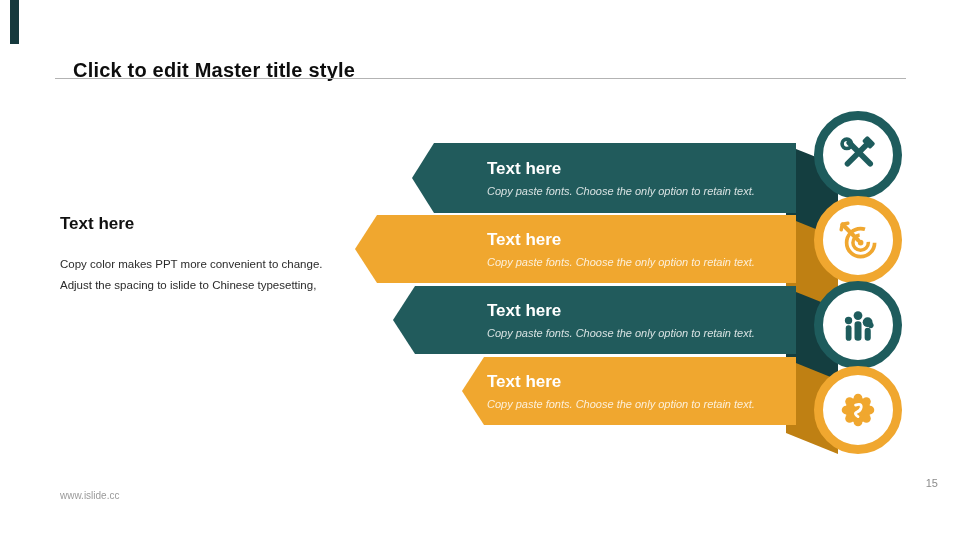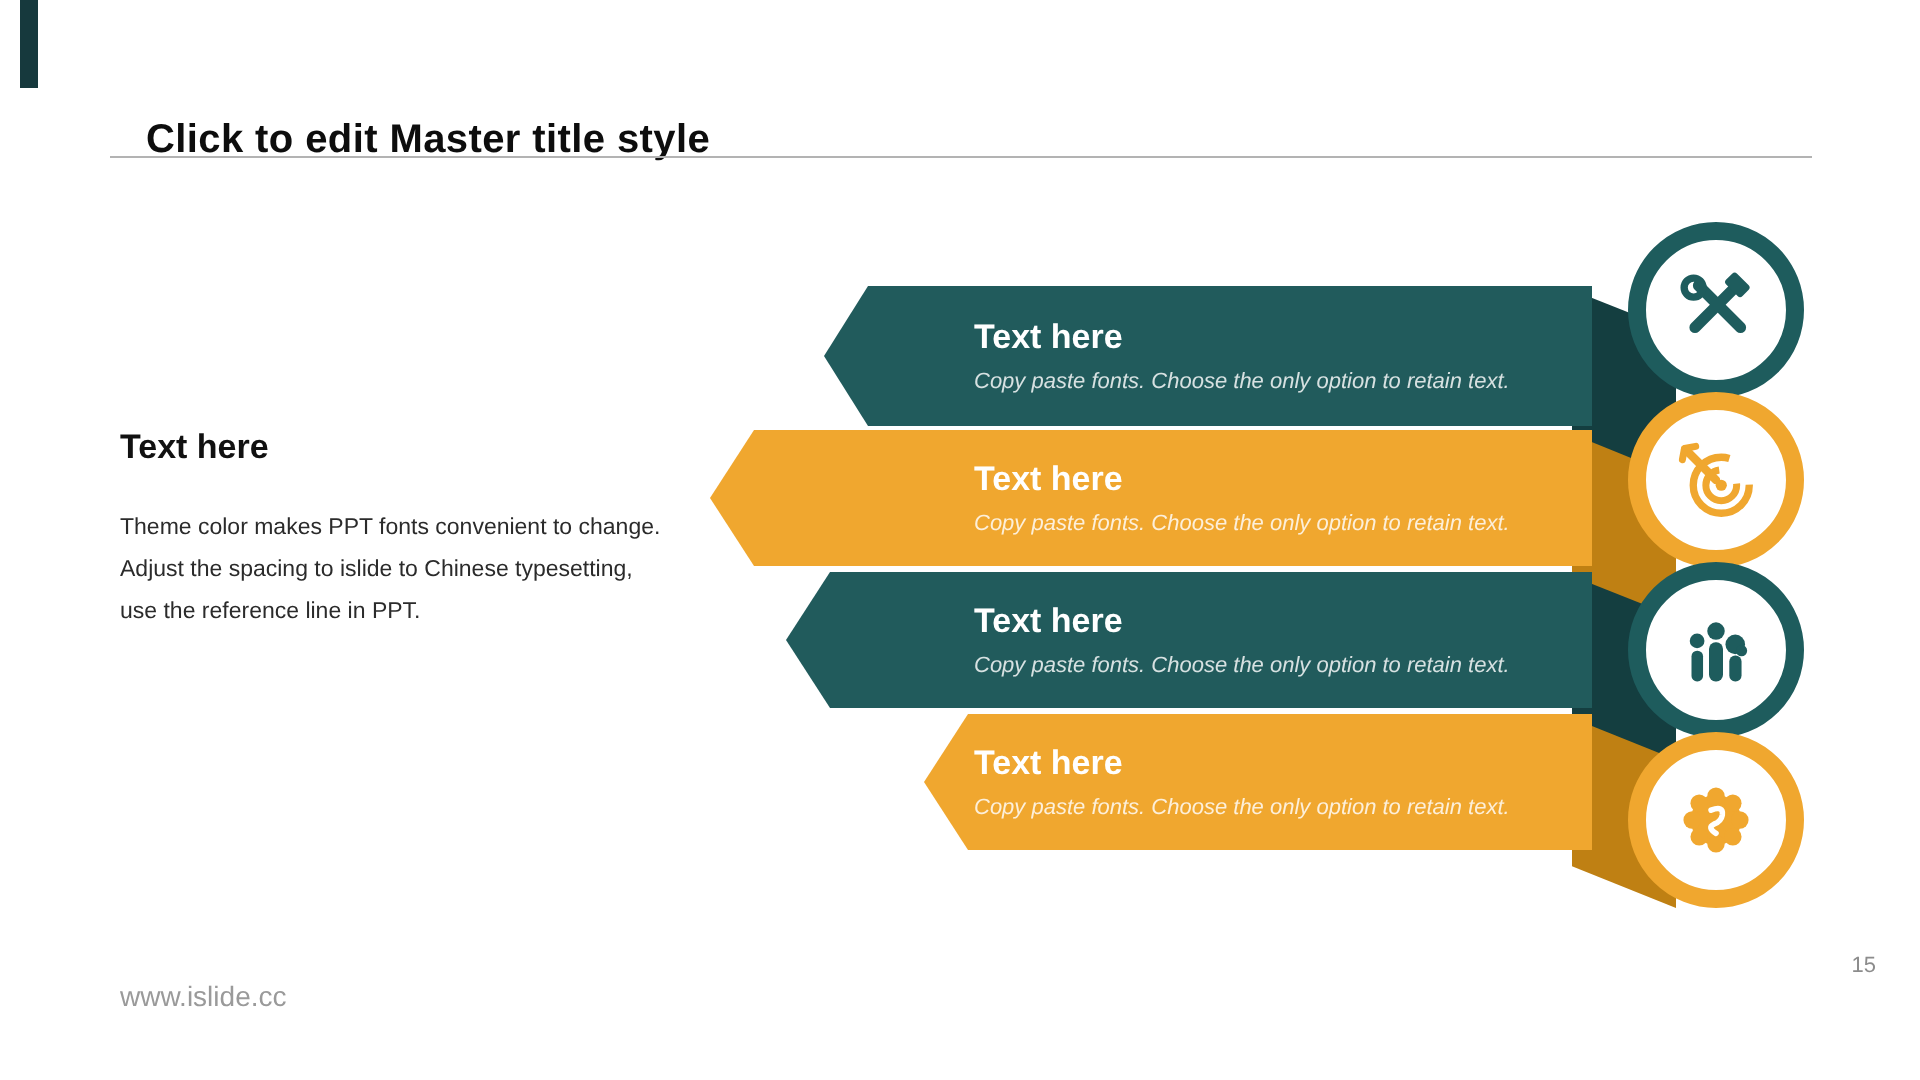--- a/index.html
+++ b/index.html
@@ -54,36 +54,35 @@
     position:absolute;left:814px;z-index:3;box-sizing:border-box;
     width:88px;height:88px;border-radius:50%;background:#ffffff;
     display:flex;align-items:center;justify-content:center;
   }
   .badge-circle.teal{border:9px solid #1e5c5d;color:#1e5c5d;}
   .badge-circle.yellow{border:9px solid #f0a72f;color:#f0a72f;}
   .c1{top:111px;} .c2{top:196px;} .c3{top:281px;} .c4{top:366px;}
   .badge-circle svg{width:42px;height:42px;display:block;}
 
   
-  .footer-url{position:absolute;left:60px;top:490px;font-size:14px;color:#9a9a9a;text-align:right;}
+  .footer-url{position:absolute;left:60px;top:490px;font-size:10px;color:#9a9a9a;text-align:right;}
   .page-number{position:absolute;right:22px;top:477px;font-size:11px;color:#8c8c8c;}
 </style>
 </head>
 <body>
 
 <div class="accent-bar"></div>
 
 <h1 class="slide-title">Click to edit Master title style</h1>
 <div class="title-rule"></div>
 
 <div class="intro">
   <div class="intro-heading">Text here</div>
-  <p>Theme color makes PPT fonts convenient to change.</p>
+  <p>Copy color makes PPT more convenient to change.</p>
   <p>Adjust the spacing to islide to Chinese typesetting,</p>
-  <p>use the reference line in PPT.</p>
 </div>
 
 <div class="fold teal-dark f1"></div>
 <div class="fold yellow-dark f2"></div>
 <div class="fold teal-dark f3"></div>
 <div class="fold yellow-dark f4"></div>
 
 <div class="banner teal b1">
   <div class="banner-title">Text here</div>
   <div class="banner-subtitle">Copy paste fonts. Choose the only option to retain text.</div>

